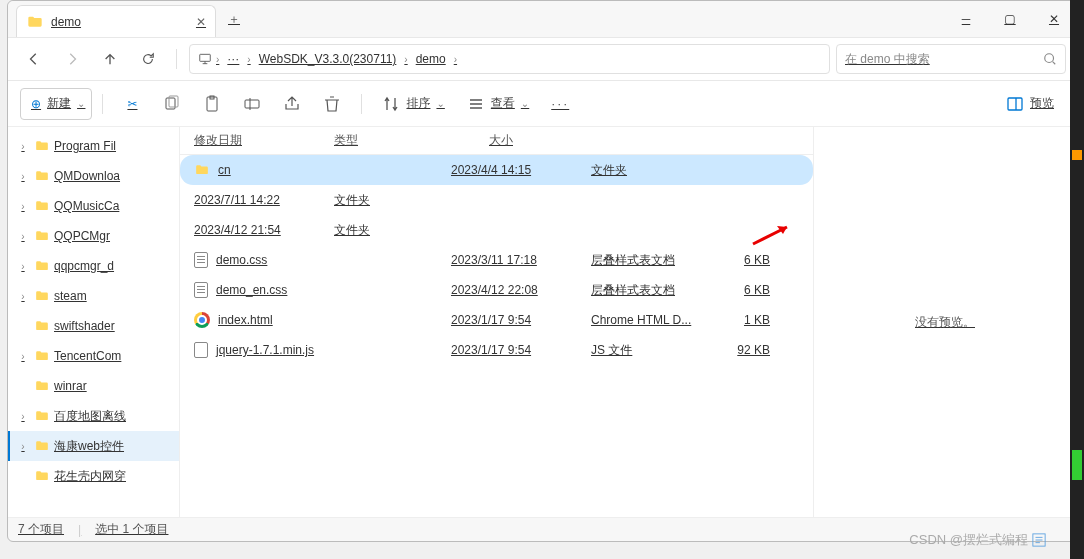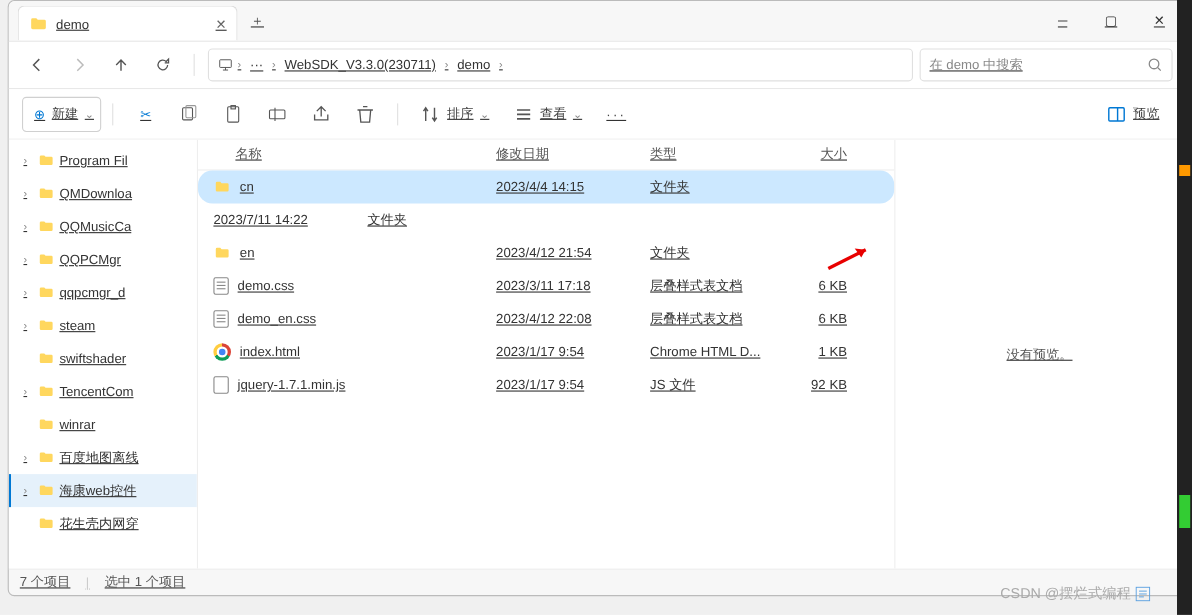--- a/index.html
+++ b/index.html
@@ -267,21 +267,20 @@
         <div class="tree-row">
           <span class="tree-exp"></span>
           <svg class="fldr" viewBox="0 0 24 24">
             <path fill="#ffd75e" d="M2 6a2 2 0 012-2h5l2 2h9a2 2 0 012 2v9a2 2 0 01-2 2H4a2 2 0 01-2-2V6z"></path>
           </svg>
           <span>花生壳内网穿</span>
         </div>
       </div>
     <div class="file-area">
       <div class="fl-head">
-        <div class="col-name">名称</div>
         <div class="col-date">修改日期</div>
         <div class="col-type">类型</div>
         <div class="col-size">大小</div>
       </div>
       <div id="files">
           <div class="fl-row selected">
             <div class="rn">
               <svg class="fldr" viewBox="0 0 24 24">
                 <path fill="#ffd75e" d="M2 6a2 2 0 012-2h5l2 2h9a2 2 0 012 2v9a2 2 0 01-2 2H4a2 2 0 01-2-2V6z"></path>
               </svg>
@@ -290,26 +289,20 @@
             <div class="col-date">2023/4/4 14:15</div>
             <div class="col-type">文件夹</div>
             <div class="col-size"></div>
           </div>
           <div class="fl-row">
             <div class="col-date">2023/7/11 14:22</div>
             <div class="col-type">文件夹</div>
             <div class="col-size"></div>
           </div>
           <div class="fl-row">
-            <div class="rn">
-              <svg class="fldr" viewBox="0 0 24 24">
-                <path fill="#ffd75e" d="M2 6a2 2 0 012-2h5l2 2h9a2 2 0 012 2v9a2 2 0 01-2 2H4a2 2 0 01-2-2V6z"></path>
-              </svg>
-              <span>en</span>
-            </div>
             <div class="col-date">2023/4/12 21:54</div>
             <div class="col-type">文件夹</div>
             <div class="col-size"></div>
           </div>
           <div class="fl-row">
             <div class="rn">
               <div class="css-icon"></div>
               <span>demo.css</span>
             </div>
             <div class="col-date">2023/3/11 17:18</div>

